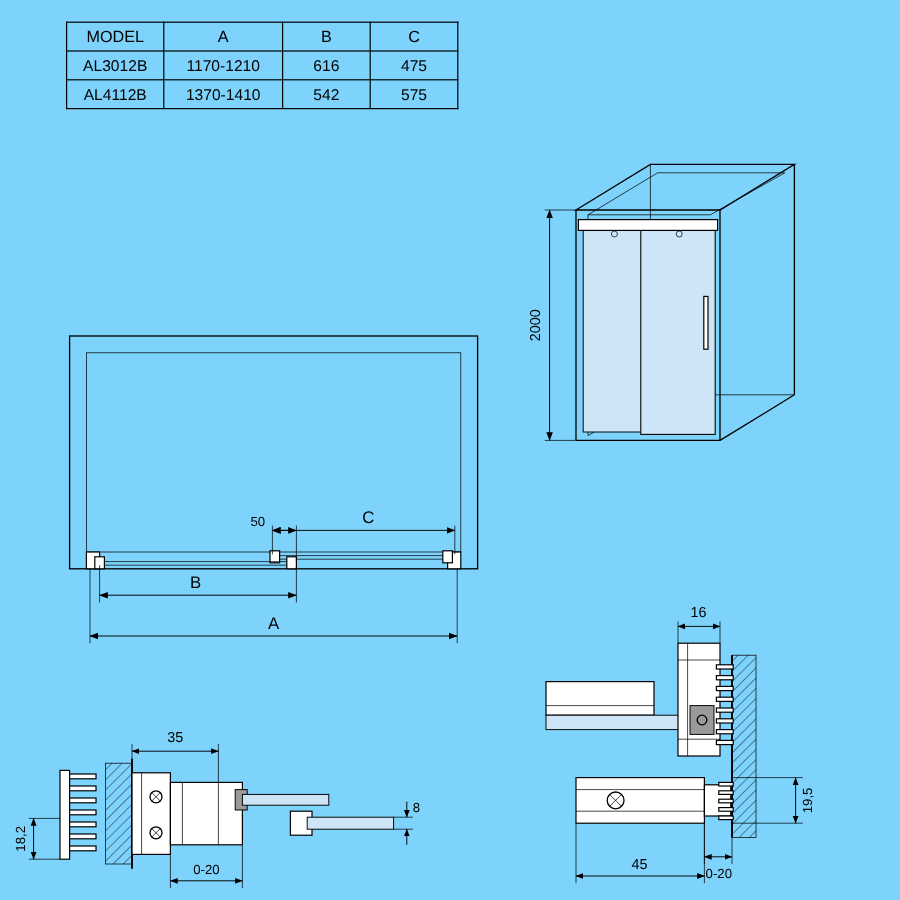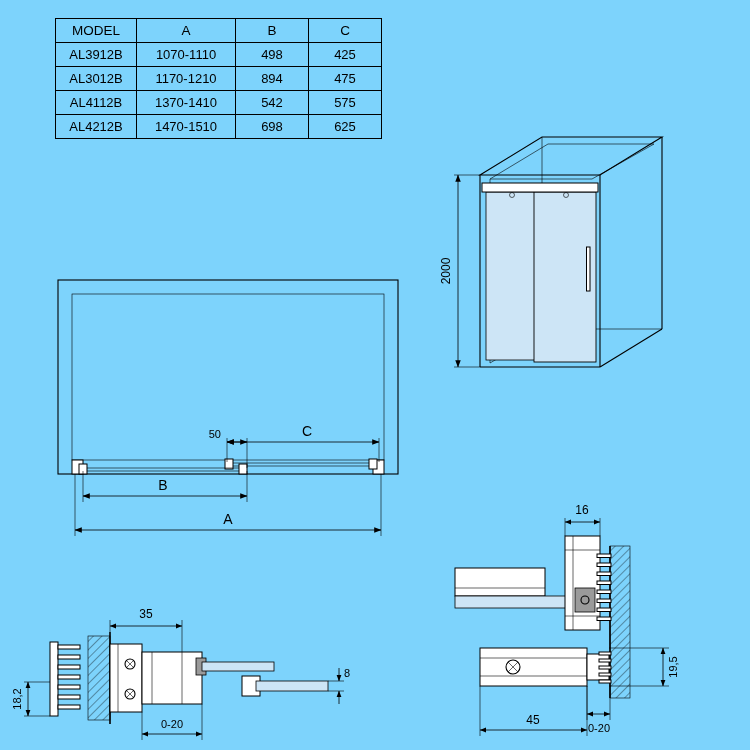--- a/index.html
+++ b/index.html
@@ -40,42 +40,30 @@
     <thead>
       <tr>
         <th class="c-model">MODEL</th>
         <th class="c-a">A</th>
         <th class="c-b">B</th>
         <th class="c-c">C</th>
       </tr>
     </thead>
     <tbody>
       <tr>
-        <td>AL3912B</td>
-        <td>1070-1110</td>
-        <td>498</td>
-        <td>425</td>
-      </tr>
-      <tr>
         <td>AL3012B</td>
         <td>1170-1210</td>
-        <td>894</td>
+        <td>616</td>
         <td>475</td>
       </tr>
       <tr>
         <td>AL4112B</td>
         <td>1370-1410</td>
         <td>542</td>
         <td>575</td>
-      </tr>
-      <tr>
-        <td>AL4212B</td>
-        <td>1470-1510</td>
-        <td>698</td>
-        <td>625</td>
       </tr>
     </tbody>
   </table>
 
   <svg class="iso" viewBox="0 0 300 300">
     <defs>
       <marker id="ia" viewBox="0 0 10 10" refX="9.5" refY="5" markerWidth="9" markerHeight="9" orient="auto-start-reverse">
         <path d="M0,1.2 L10,5 L0,8.8 Z" fill="#000"></path>
       </marker>
     </defs>

